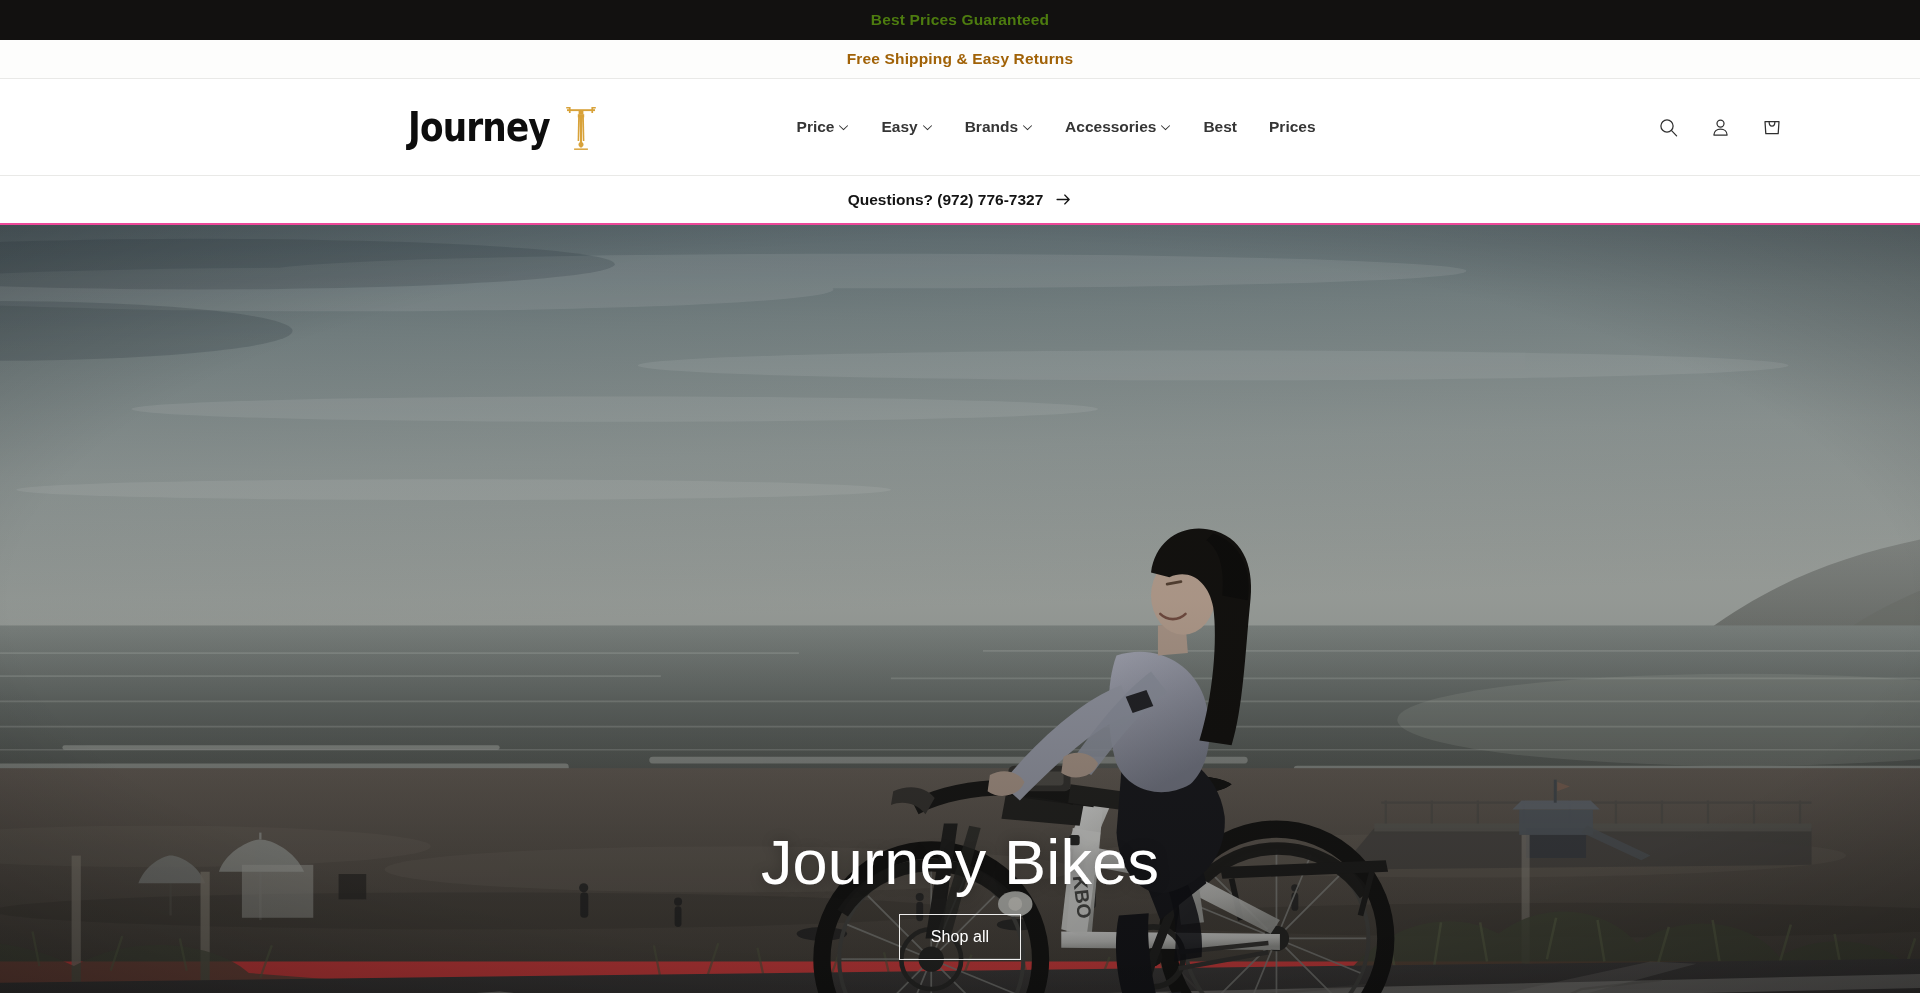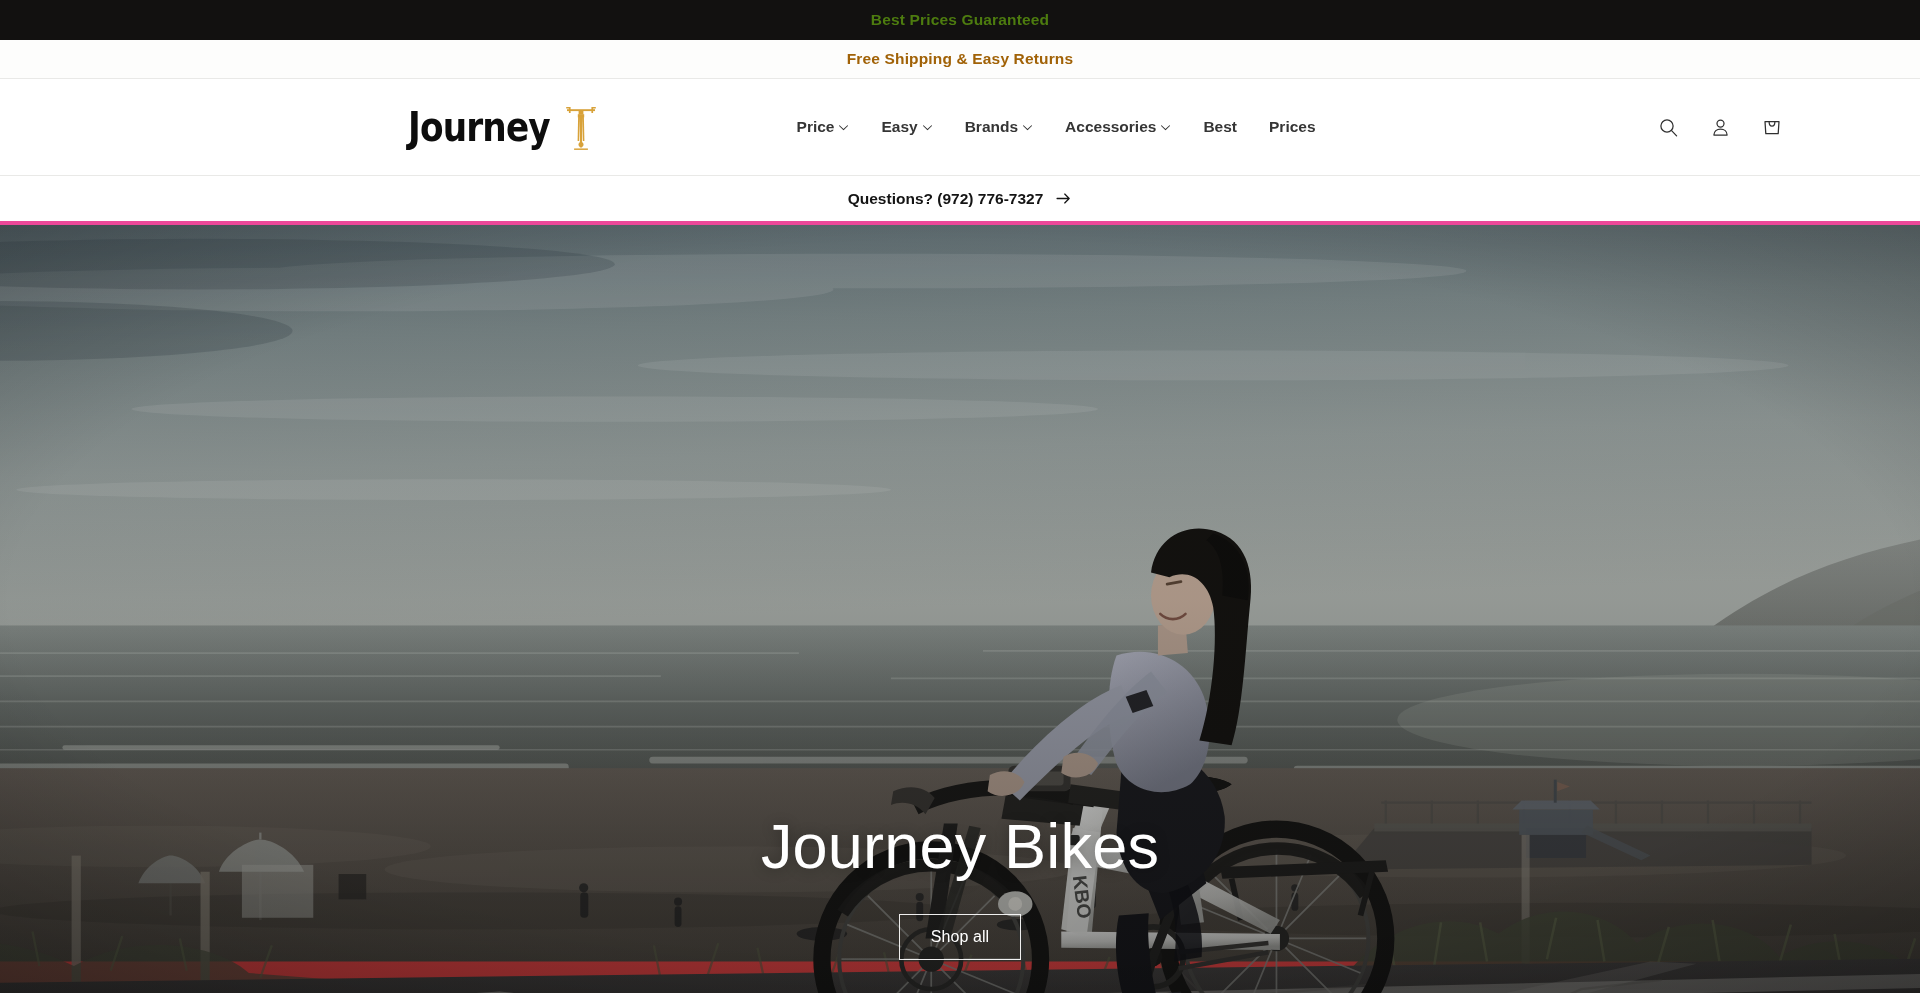--- a/index.html
+++ b/index.html
@@ -124,21 +124,21 @@
   }
   .icon-btn svg { display: block; }
 
   
   .phone-bar {
     height: 49px;
     background: #ffffff;
     display: flex;
     align-items: center;
     justify-content: center;
-    border-bottom: 4px solid #ec4899;
+    border-bottom: 2px solid #ec4899;
   }
   .phone-link {
     display: flex;
     align-items: center;
     gap: 12px;
     text-decoration: none;
     color: #141414;
     font-size: 15.5px;
     font-weight: 700;
     cursor: pointer;
@@ -182,21 +182,21 @@
   }
   .hero-title {
     font-size: 63px;
     font-weight: 300;
     color: #ffffff;
     letter-spacing: 0.003em;
     line-height: 1.12;
     text-shadow: 0 1px 14px rgba(0,0,0,0.30);
   }
   .hero-btn {
-    margin-top: 32px;
+    margin-top: 16px;
     min-width: 122px;
     padding: 13px 31px;
     border: 1px solid rgba(255,255,255,0.92);
     background: transparent;
     color: #ffffff;
     font-size: 16px;
     font-weight: 400;
     font-family: "Liberation Sans", sans-serif;
     cursor: pointer;
     text-decoration: none;

